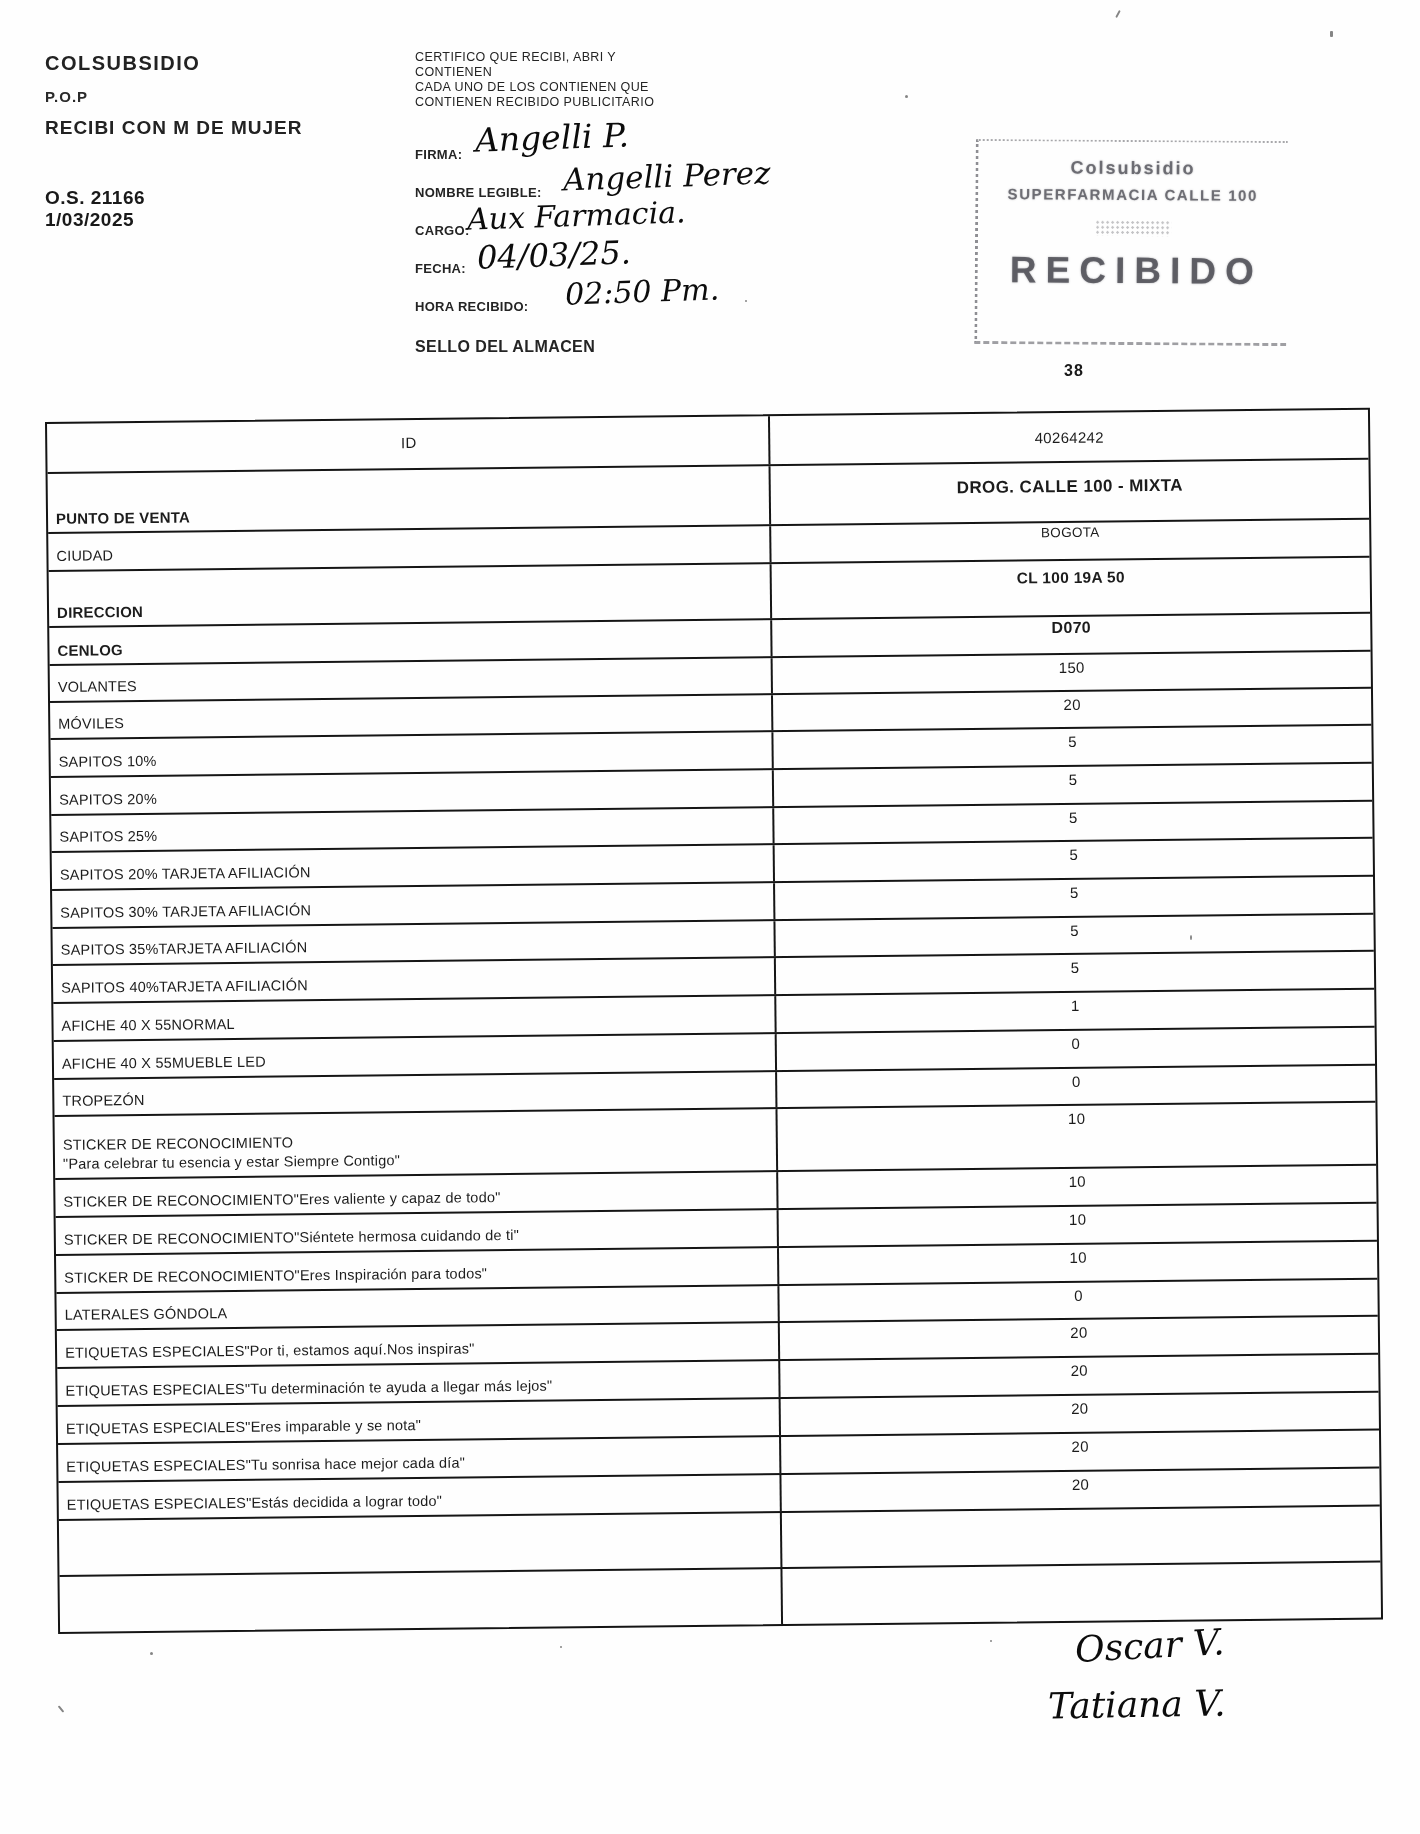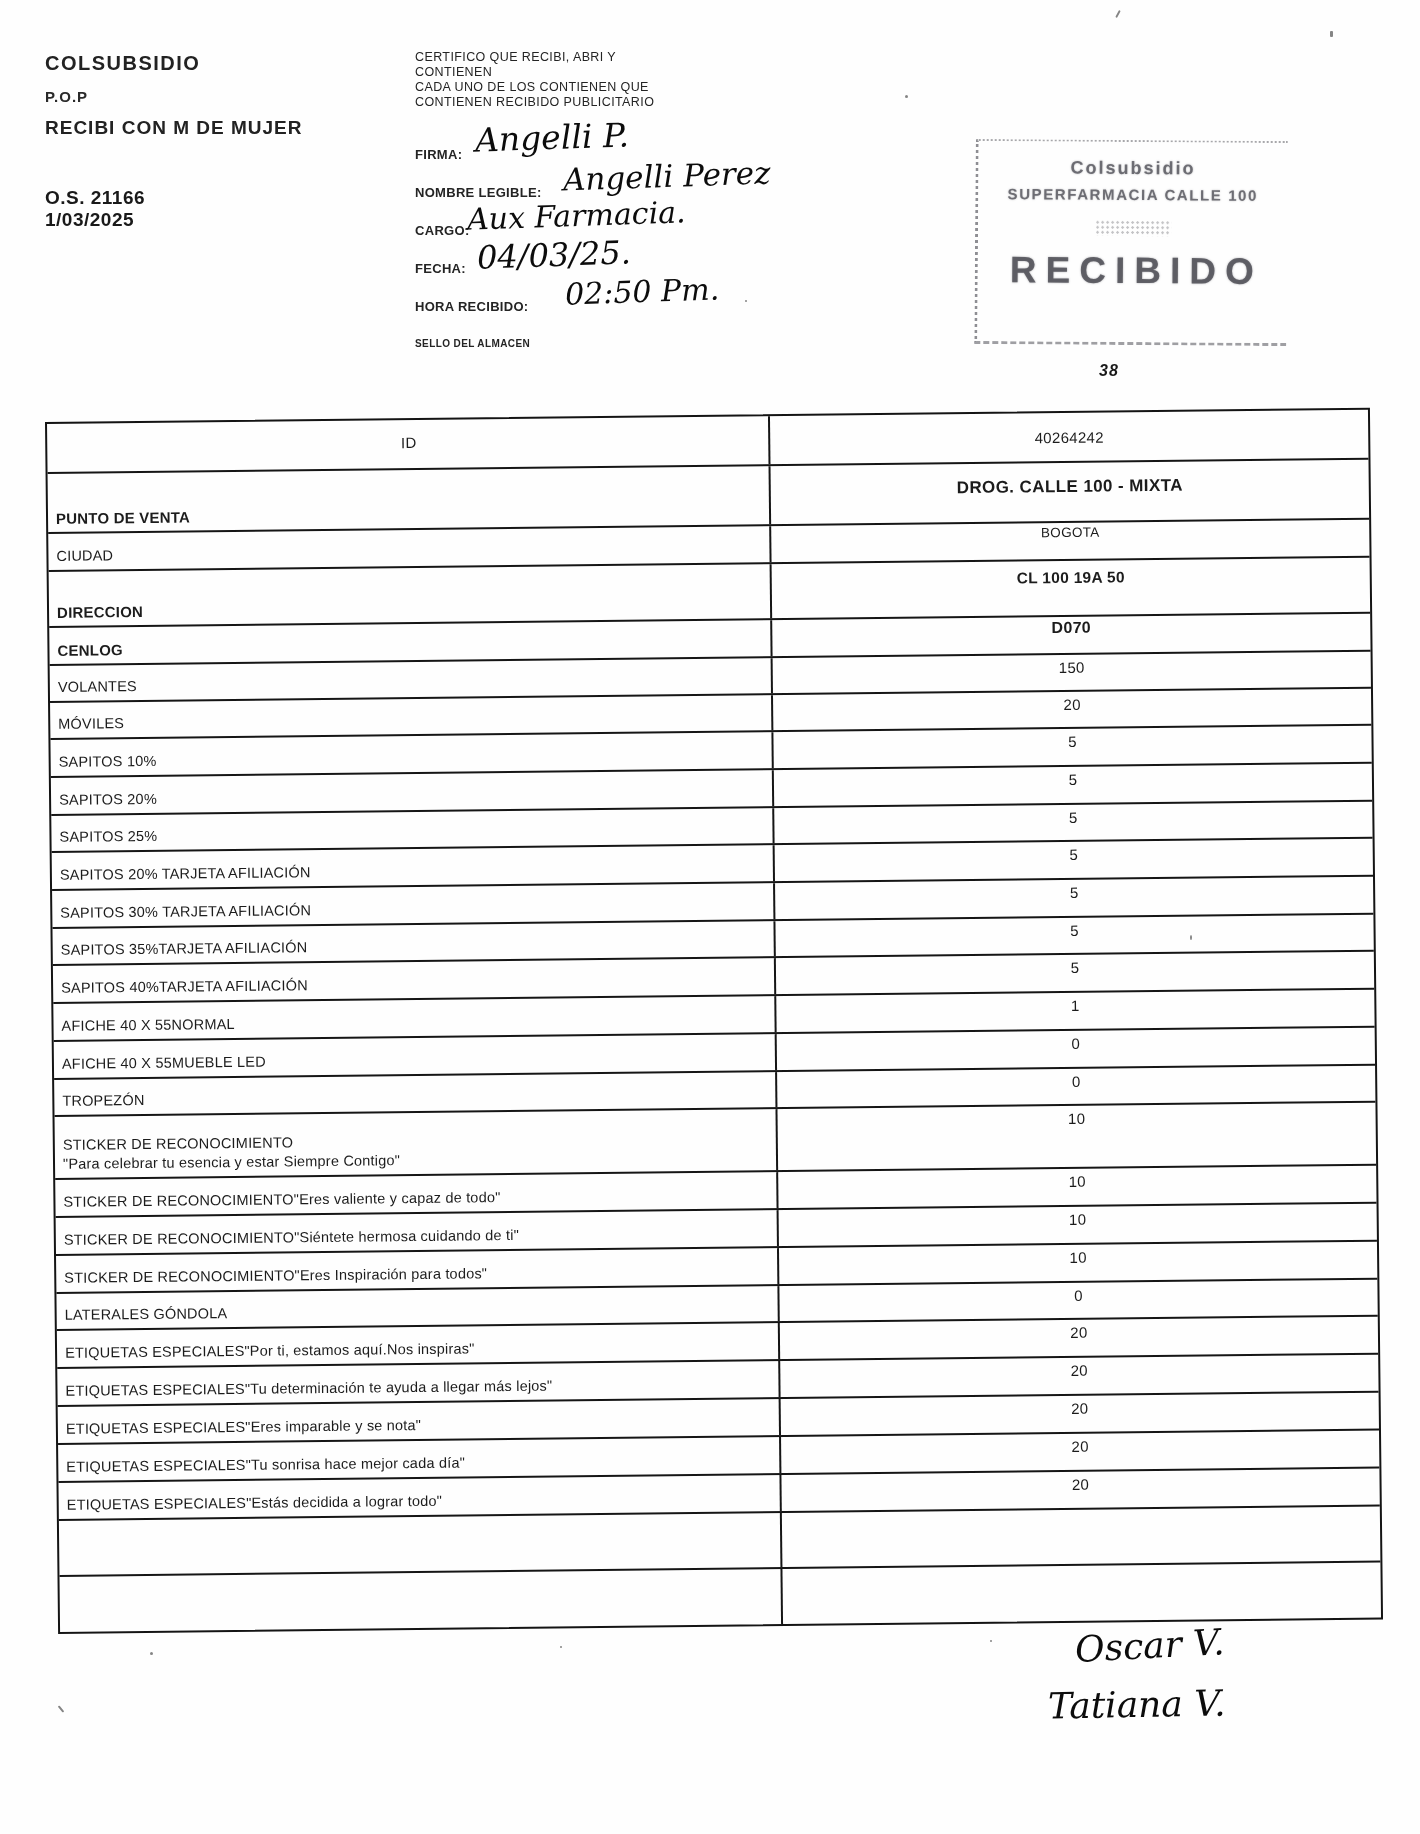--- a/index.html
+++ b/index.html
@@ -31,41 +31,41 @@
     color:#0c0c0c;
     display:inline-block;
     white-space:nowrap;
   }
   .cert .fvalue{position:absolute;font-size:30px;transform:rotate(-2deg);}
   .cert .f0 .fvalue{left:60px;top:-14px;font-size:33px;}
   .cert .f1 .fvalue{left:148px;top:-12px;font-size:31px;}
   .cert .f2 .fvalue{left:52px;top:-10px;}
   .cert .f3 .fvalue{left:62px;top:-10px;font-size:32px;}
   .cert .f4 .fvalue{left:150px;top:-10px;}
-  .cert .sello{font-size:10px;font-weight:700;letter-spacing:.4px;margin-top:16px;color:#242424;}
+  .cert .sello{font-size:16px;font-weight:700;letter-spacing:.4px;margin-top:16px;color:#242424;}
   
   .stamp{
     position:absolute;left:975px;top:140px;width:312px;height:205px;
     border-top:2px dotted rgba(95,95,102,.55);
     border-left:3px dotted rgba(95,95,102,.7);
     border-bottom:3px dashed rgba(95,95,102,.6);
     box-sizing:border-box;
     text-align:center;
     transform:rotate(.4deg);
     padding-top:16px;
     color:rgba(88,88,95,.82);
   }
   .stamp .brand{font-size:18px;font-weight:700;letter-spacing:2px;text-shadow:0 0 2px rgba(88,88,95,.45);}
   .stamp .loc{font-size:15px;font-weight:700;letter-spacing:1.6px;margin-top:7px;text-shadow:0 0 2px rgba(88,88,95,.4);}
   .stamp .smudge{width:76px;height:16px;margin:17px auto 0;
     background-image:radial-gradient(circle,rgba(90,90,96,.65) 1px,transparent 1.5px);
     background-size:5px 5px;opacity:.55;}
   .stamp .status{font-size:37px;font-weight:700;letter-spacing:9px;margin-top:14px;padding-left:8px;
     color:rgba(80,80,87,.85);text-shadow:0 0 2px rgba(80,80,87,.5);}
-  .pageno{position:absolute;left:1099px;top:362px;font-size:16px;font-weight:700;letter-spacing:1px;font-style:italic;}
+  .pageno{position:absolute;left:1064px;top:362px;font-size:16px;font-weight:700;letter-spacing:1px;}
   
   .dtable{
     position:absolute;left:45px;top:422px;width:1325px;
     border:2.5px solid #141414;
     box-sizing:border-box;
     transform:rotate(-0.62deg);
     transform-origin:0 0;
     background:transparent;
   }
   .t-row{display:flex;border-bottom:2.5px solid #151515;box-sizing:border-box;}

